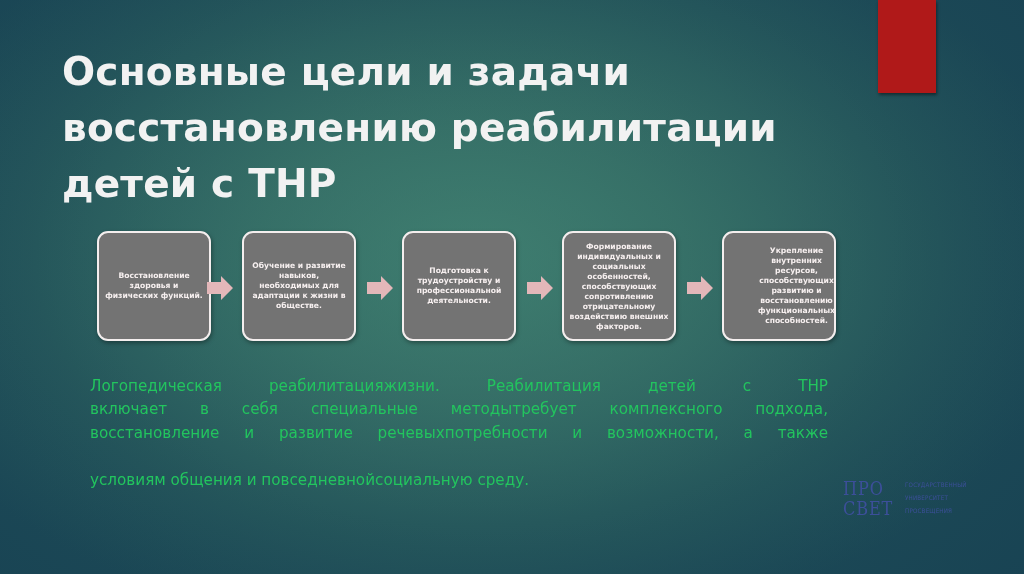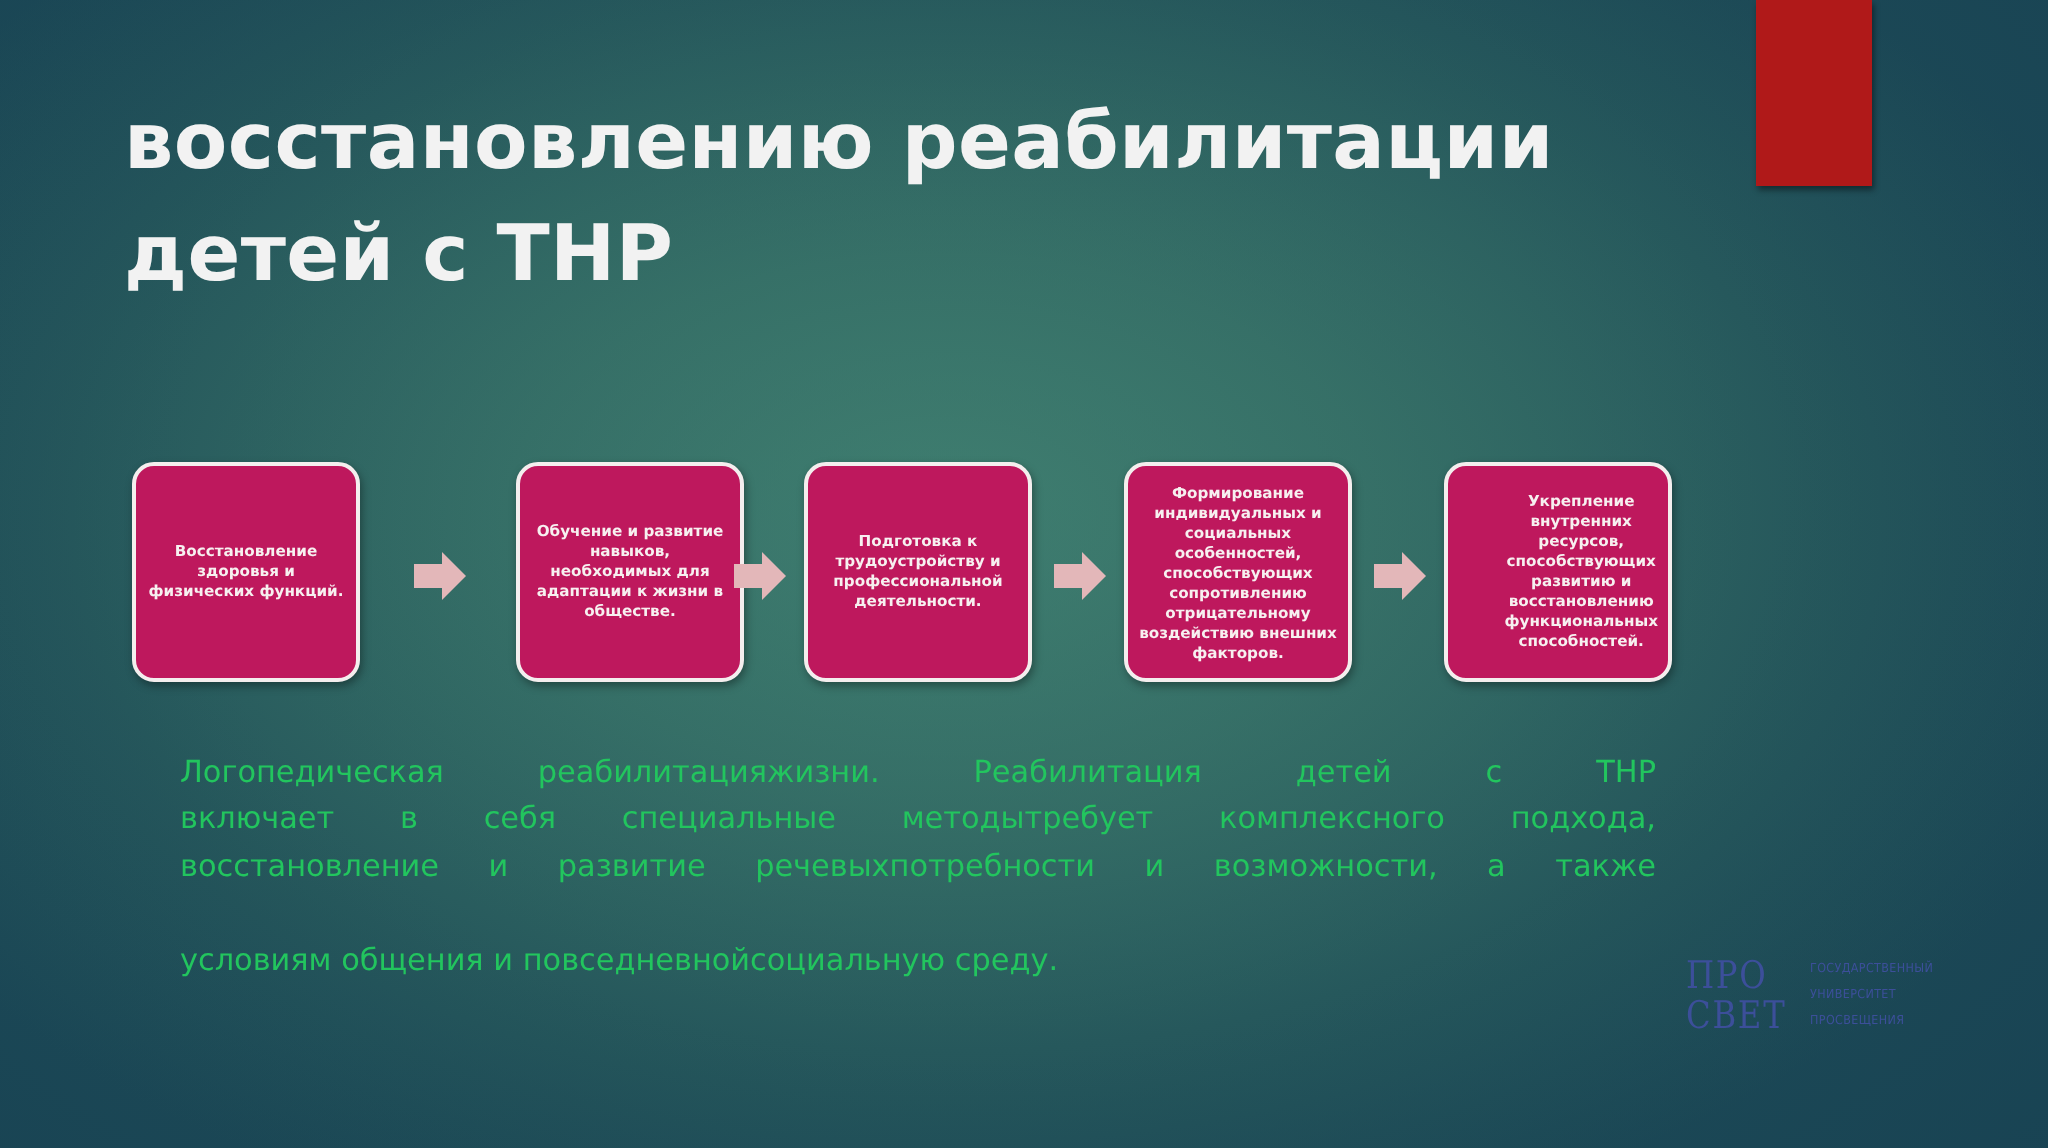--- a/index.html
+++ b/index.html
@@ -28,24 +28,24 @@
       font-size: 39px;
       line-height: 56px;
       letter-spacing: 0.2px;
     }
     .title span { display: block; white-space: nowrap; }
     .flow {
       position: absolute; left: 0; top: 0;
     }
     .step {
       position: absolute; top: 231px; width: 114px; height: 110px;
-      background: #be185d;
+      background: #737373;
       border: 2px solid #f4eeee;
       border-radius: 11px;
-      display: flex; align-items: center; justify-content: flex-end;
+      display: flex; align-items: center; justify-content: center;
       padding: 4px 5px;
       box-shadow: 1px 2px 4px rgba(0,0,0,0.35);
     }
     .step .step-text {
       color: #f7f0f0;
       font-family: "DejaVu Sans", sans-serif;
       font-weight: bold;
       font-size: 7.6px;
       line-height: 10px;
       text-align: center;
@@ -86,35 +86,36 @@
     .logo .logo-sub span { display: block; white-space: nowrap; }
   </style>
 </head>
 <body>
 
 <div class="slide"></div>
 
 <div class="accent-bar"></div>
 
 <div class="title">
+  <span>Основные цели и задачи</span>
   <span>восстановлению реабилитации</span>
   <span>детей с ТНР</span>
 </div>
 
 <div class="flow">
-  <div class="step" style="left:66px;">
+  <div class="step" style="left:97px;">
     <div class="step-text">Восстановление здоровья и физических функций.</div>
   </div>
   <div class="arrow" style="left:207px;">
     <svg width="26" height="24" viewBox="0 0 26 24">
         <polygon points="0,6 14,6 14,0 26,12 14,24 14,18 0,18" fill="#e3b7b9"></polygon>
       </svg>
   </div>
 
-  <div class="step" style="left:242px;margin-left:16px;">
+  <div class="step" style="left:242px;">
     <div class="step-text">Обучение и развитие навыков, необходимых для адаптации к жизни в обществе.</div>
   </div>
   <div class="arrow" style="left:367px;">
     <svg width="26" height="24" viewBox="0 0 26 24">
         <polygon points="0,6 14,6 14,0 26,12 14,24 14,18 0,18" fill="#e3b7b9"></polygon>
       </svg>
   </div>
 
   <div class="step" style="left:402px;">
     <div class="step-text">Подготовка к трудоустройству и профессиональной деятельности.</div>

